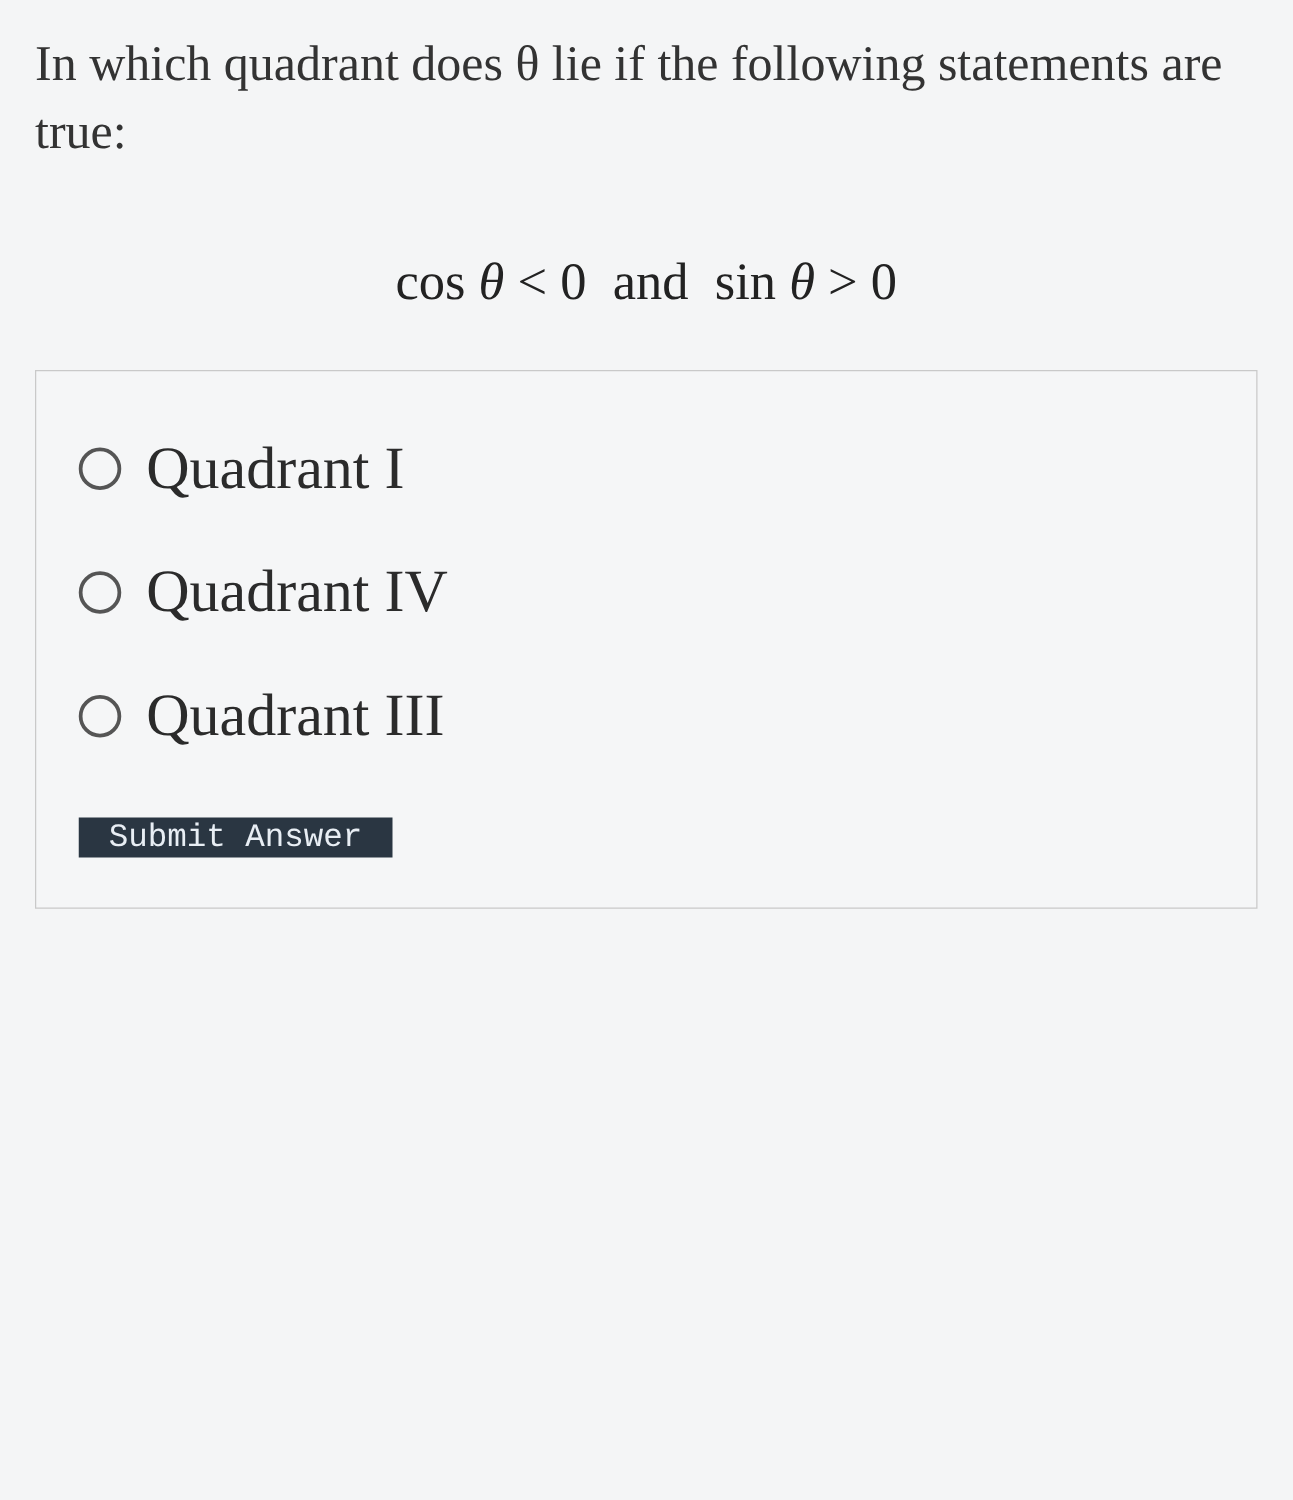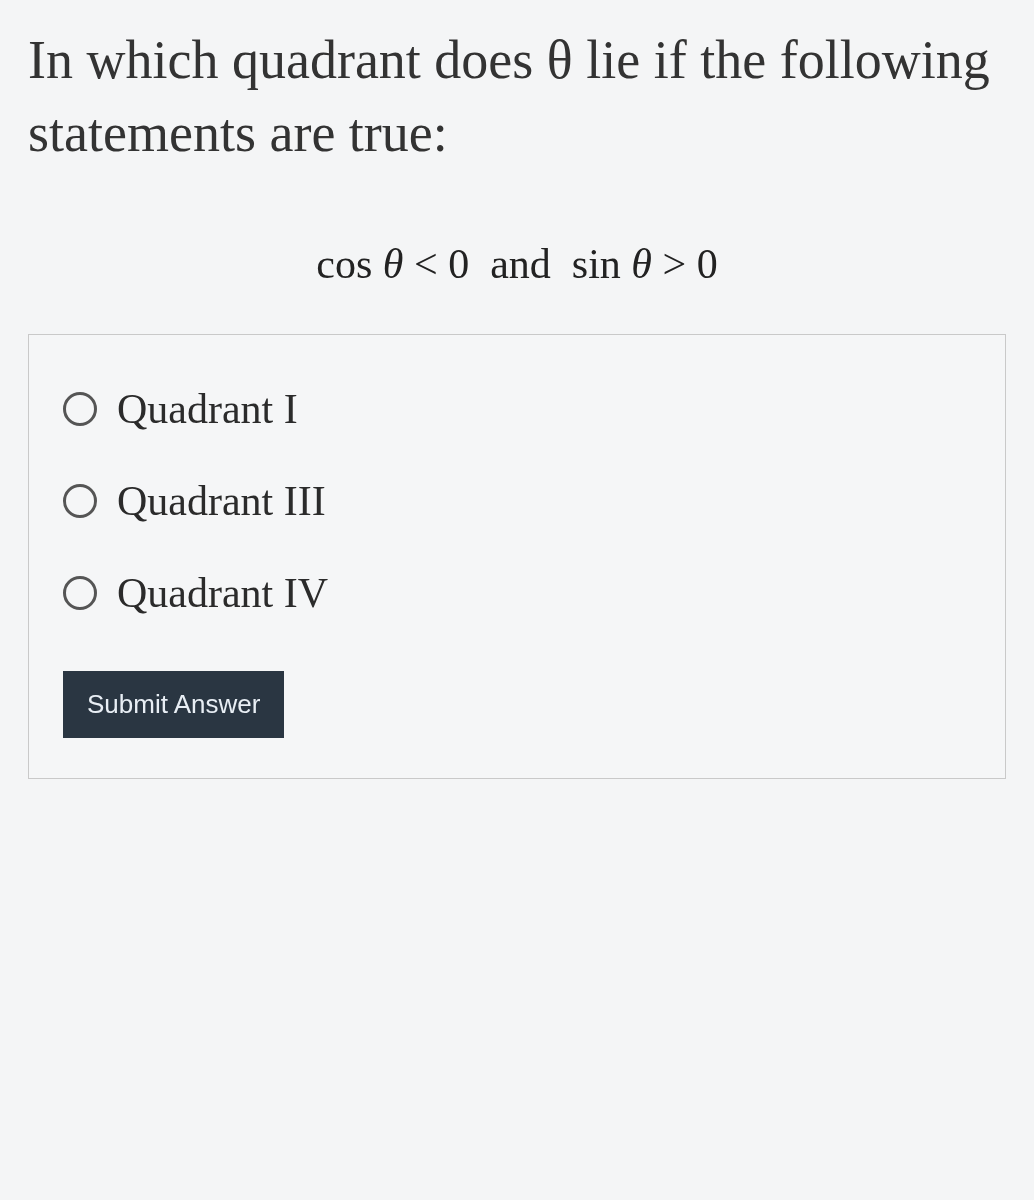--- a/index.html
+++ b/index.html
@@ -6,21 +6,21 @@
   body {
     margin: 0;
     padding: 24px 28px;
     width: 1034px;
     height: 1200px;
     background: #f4f5f6;
     font-family: Georgia, 'Times New Roman', serif;
     color: #2b2b2b;
   }
   .question-text {
-    font-size: 54px;
+    font-size: 40px;
     line-height: 1.35;
     margin-bottom: 70px;
     color: #333;
   }
   .equation {
     font-size: 42px;
     text-align: center;
     margin-bottom: 46px;
     font-family: 'Times New Roman', serif;
     color: #222;
@@ -41,31 +41,31 @@
   .radio {
     width: 34px;
     height: 34px;
     border: 3px solid #555;
     border-radius: 50%;
     margin-right: 20px;
     flex-shrink: 0;
     background: #f5f6f7;
   }
   .option-label {
-    font-size: 42px;
+    font-size: 48px;
     color: #2b2b2b;
     font-family: Georgia, 'Times New Roman', serif;
   }
   .submit-btn {
     display: inline-block;
     background: #2a3642;
     color: #e8eef4;
-    font-family: Liberation Sans, sans-serif;
+    font-family: Liberation Mono, monospace;
     font-size: 26px;
-    padding: 18px 24px;
+    padding: 1px 24px;
     border: none;
     cursor: pointer;
     margin-top: 10px;
   }
 </style>
 </head>
 <body>
 
 <div class="question-text">In which quadrant does θ lie if the following statements are true:</div>
 
@@ -76,23 +76,23 @@
 <div class="answer-box">
 
   <div class="option">
     <span class="radio"></span>
     <span class="option-label">Quadrant I</span>
   </div>
 
 
   <div class="option">
     <span class="radio"></span>
-    <span class="option-label">Quadrant III</span>
+    <span class="option-label">Quadrant IV</span>
   </div>
 
   <div class="option">
     <span class="radio"></span>
-    <span class="option-label">Quadrant IV</span>
+    <span class="option-label">Quadrant III</span>
   </div>
 
   <button class="submit-btn">Submit Answer</button>
 
 </div>
 
 </body></html>

